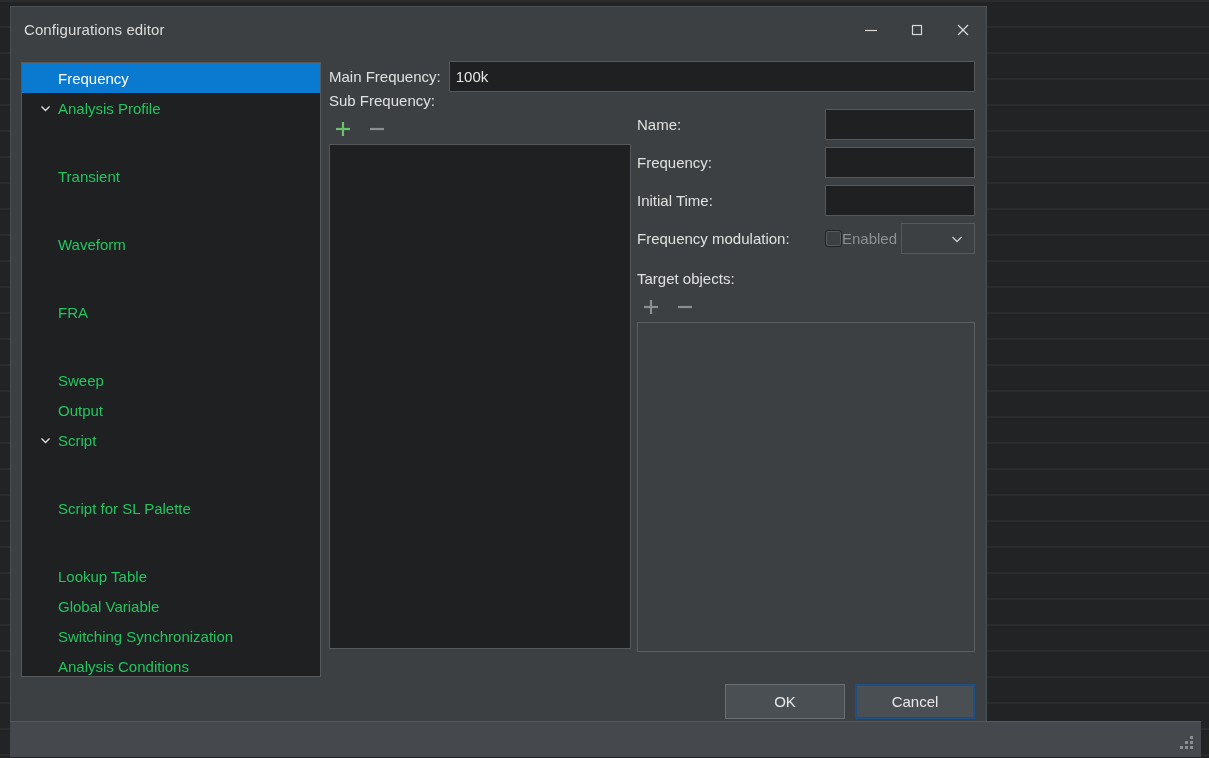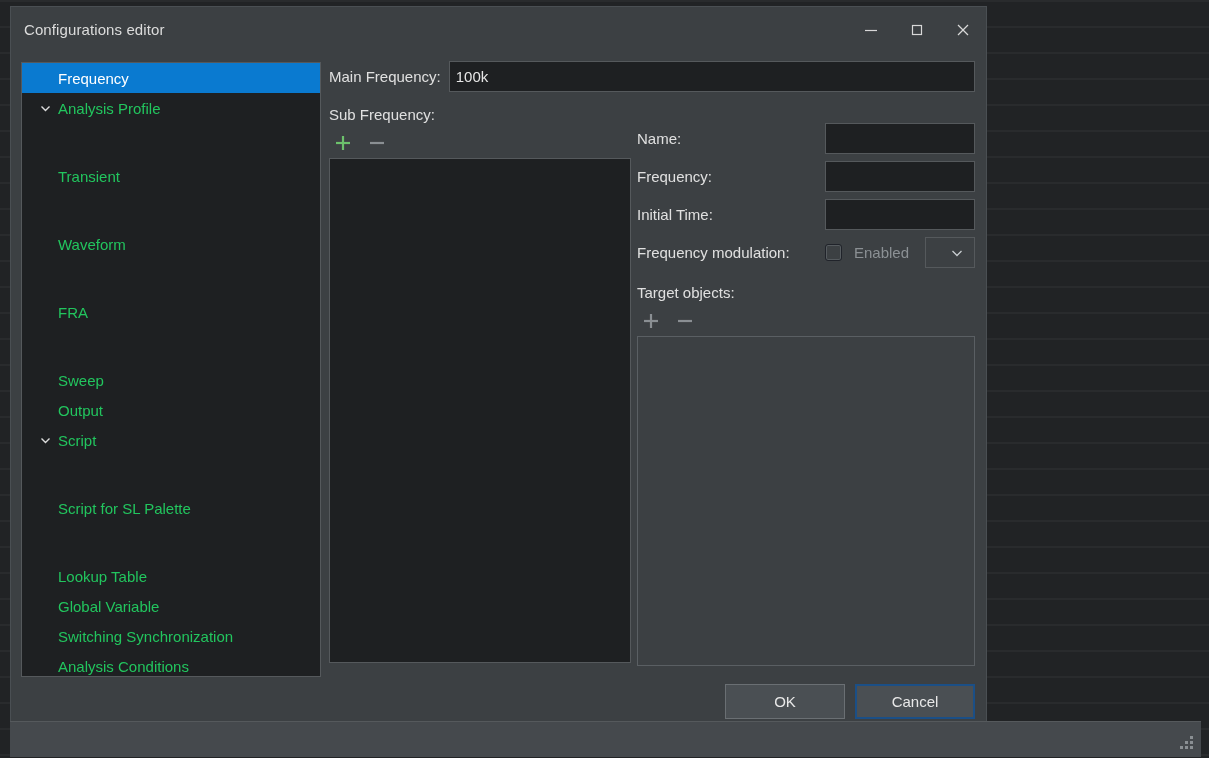--- a/index.html
+++ b/index.html
@@ -159,21 +159,20 @@
     box-sizing: border-box;
     padding: 8px 6px;
     outline: none;
   }
   .txt::placeholder { color: #7d8386; }
   .txt.main { flex: 1 1 auto; min-width: 0; }
 
   .section-label {
     color: #e0e0e0;
     font-size: 15px;
-    margin-top: 14px;
   }
 
   
   .pm-bar {
     display: flex;
     align-items: center;
     height: 30px;
     margin-top: 5px;
     gap: 6px;
   }
@@ -216,21 +215,21 @@
     column-gap: 0;
     align-items: center;
   }
   .form-grid .flabel { grid-column: 1; }
   .form-grid .fctl { grid-column: 2; }
   .form-grid .txt { width: 100%; }
 
   .modrow {
     display: flex;
     align-items: center;
-    gap: 12px;
+    gap: 0;
     width: 100%;
     border-radius: 11px;
   }
   .cbox {
     width: 17px;
     height: 17px;
     flex: 0 0 17px;
     border: 1px solid #20232a;
     border-radius: 3px;
     background: #3c4043;

